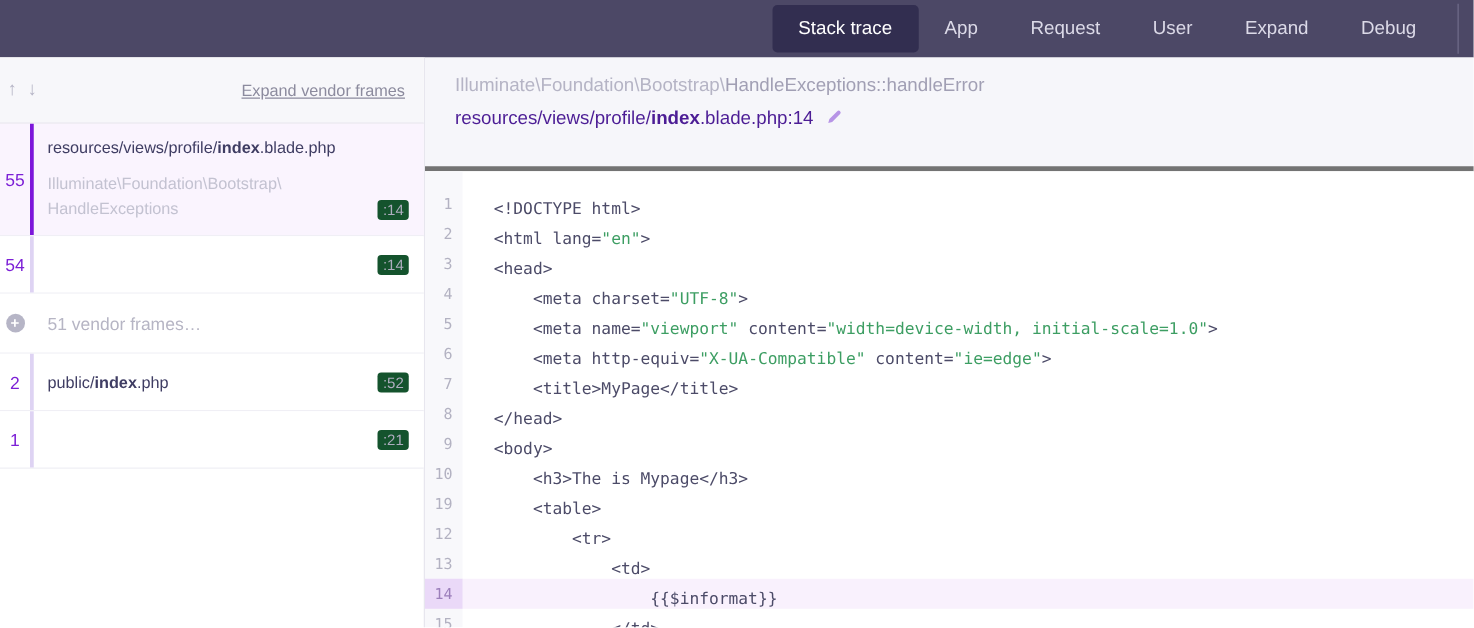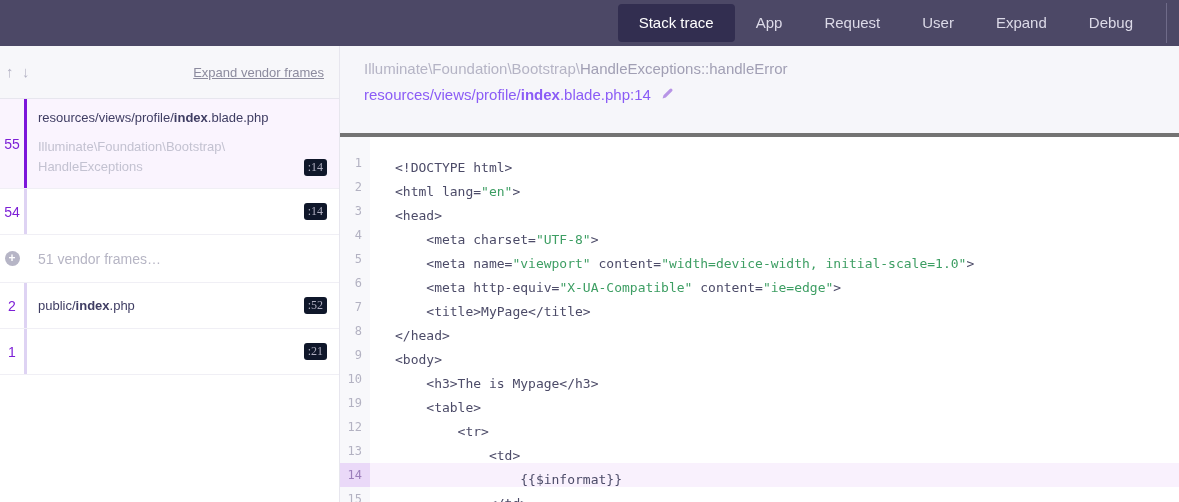--- a/index.html
+++ b/index.html
@@ -67,39 +67,39 @@
   .frame .body {
     flex: 1; min-width: 0; padding: 11px 12px 12px 11px;
     display: flex; flex-direction: column; justify-content: space-between;
   }
   .frame .body.center { flex-direction: row; align-items: center; justify-content: space-between; padding: 0 12px 0 11px; }
   .path { color: #3f3d63; font-size: 13px; }
   .path b { font-weight: bold; }
   .sub { display: flex; justify-content: space-between; align-items: flex-end; }
   .cls { color: #c3c2d1; font-size: 13px; line-height: 1.5; }
   .badge {
-    background: #0f172a; color: #aeadbf; font-size: 12px;
-    padding: 1px 4px; border-radius: 3px; flex: none; font-family: Liberation Serif, serif;
+    background: #14532d; color: #aeadbf; font-size: 12px;
+    padding: 1px 4px; border-radius: 3px; flex: none;
   }
   .vendor-label { color: #b6b5c4; font-size: 14px; }
   .plus-icon {
     display: inline-block; width: 15px; height: 15px; border-radius: 50%;
     background: #b6b5c6; color: #fff; font-size: 12px; font-weight: bold;
     line-height: 15px; text-align: center;
   }
 
   
   .main { flex: 1; min-width: 0; display: flex; flex-direction: column; }
   .main-header {
     height: 91px; flex: none; background: #f6f6fa;
     border-bottom: 4px solid #737373; padding: 14px 24px 0;
   }
   .mh-class { font-size: 15px; color: #b5b4c5; margin-bottom: 9px; }
   .mh-method { color: #a19fb4; }
-  .mh-file { font-size: 15px; color: #8b5cf6; display: flex; align-items: center; gap: 8px; text-align: right; }
+  .mh-file { font-size: 15px; color: #4c1d95; display: flex; align-items: center; gap: 8px; text-align: right; }
   .mh-file b { font-weight: bold; }
   .pencil-btn { background: none; border: none; padding: 0; cursor: pointer; display: flex; }
 
   
   .code-wrap { flex: 1; position: relative; background: #fff; overflow: hidden; padding-top: 14px; }
   .code-wrap::before {
     content: ""; position: absolute; left: 0; top: 0; bottom: 0; width: 30px;
     background: #f8f8fb;
   }
   .code-row {

